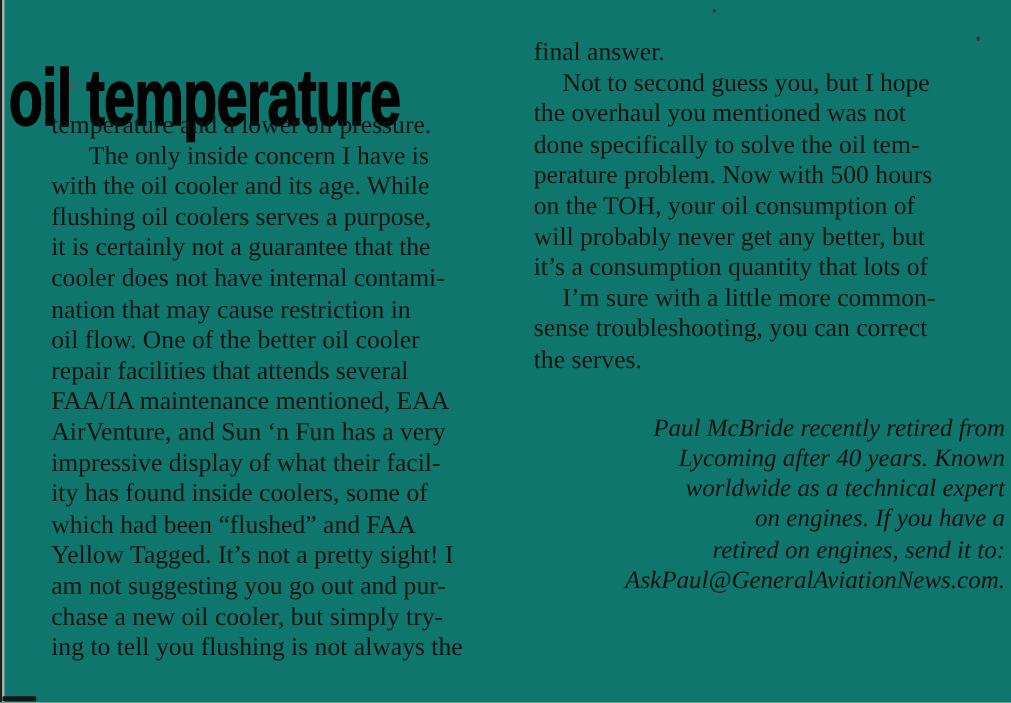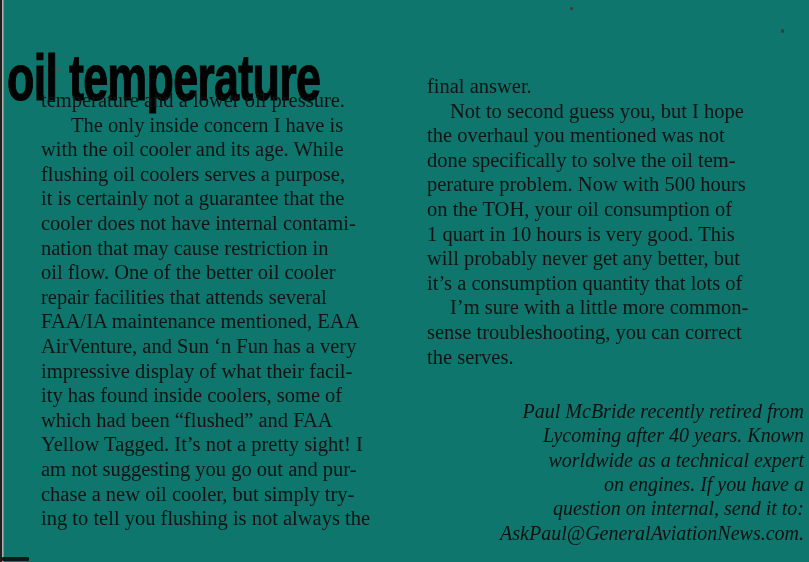--- a/index.html
+++ b/index.html
@@ -48,21 +48,21 @@
 
   .col {
     position: absolute;
     font-size: 20.5px;
     line-height: 24.6px;
     color: #131313;
   }
   .col .line { white-space: nowrap; }
   .col-left  { left: 5px;  top: 88px; width: 392px; margin-left: 36px; }
   .col-left  .indent { text-indent: 30px; }
-  .col-right { left: 427px; top: 30px; width: 380px; margin-top: 44px; }
+  .col-right { left: 427px; top: 30px; width: 380px; }
   .col-right .indent { text-indent: 23px; }
 
   .bio {
     margin-top: 30px;
     font-style: italic;
     font-size: 20px;
     line-height: 24.3px;
     text-align: right;
     padding-right: 3px;
     color: #101010;
@@ -103,29 +103,28 @@
     </div>
 
   <div class="col col-right">
     <div>
         <div class="line">final answer.</div>
         <div class="line indent">Not to second guess you, but I hope</div>
         <div class="line">the overhaul you mentioned was not</div>
         <div class="line">done specifically to solve the oil tem-</div>
         <div class="line">perature problem. Now with 500 hours</div>
         <div class="line">on the TOH, your oil consumption of</div>
-        <div class="line">1 quart in 10 hours is very good. This</div>
         <div class="line">will probably never get any better, but</div>
         <div class="line">it’s a consumption quantity that lots of</div>
         <div class="line indent">I’m sure with a little more common-</div>
         <div class="line">sense troubleshooting, you can correct</div>
         <div class="line">the serves.</div>
       </div>
     <div class="bio">
         <div class="line">Paul McBride recently retired from</div>
         <div class="line">Lycoming after 40 years. Known</div>
         <div class="line">worldwide as a technical expert</div>
         <div class="line">on engines. If you have a</div>
-        <div class="line">question on internal, send it to:</div>
+        <div class="line">retired on engines, send it to:</div>
         <div class="line">AskPaul@GeneralAviationNews.com.</div>
       </div>
   </div>
 </div>
 
 </body></html>

